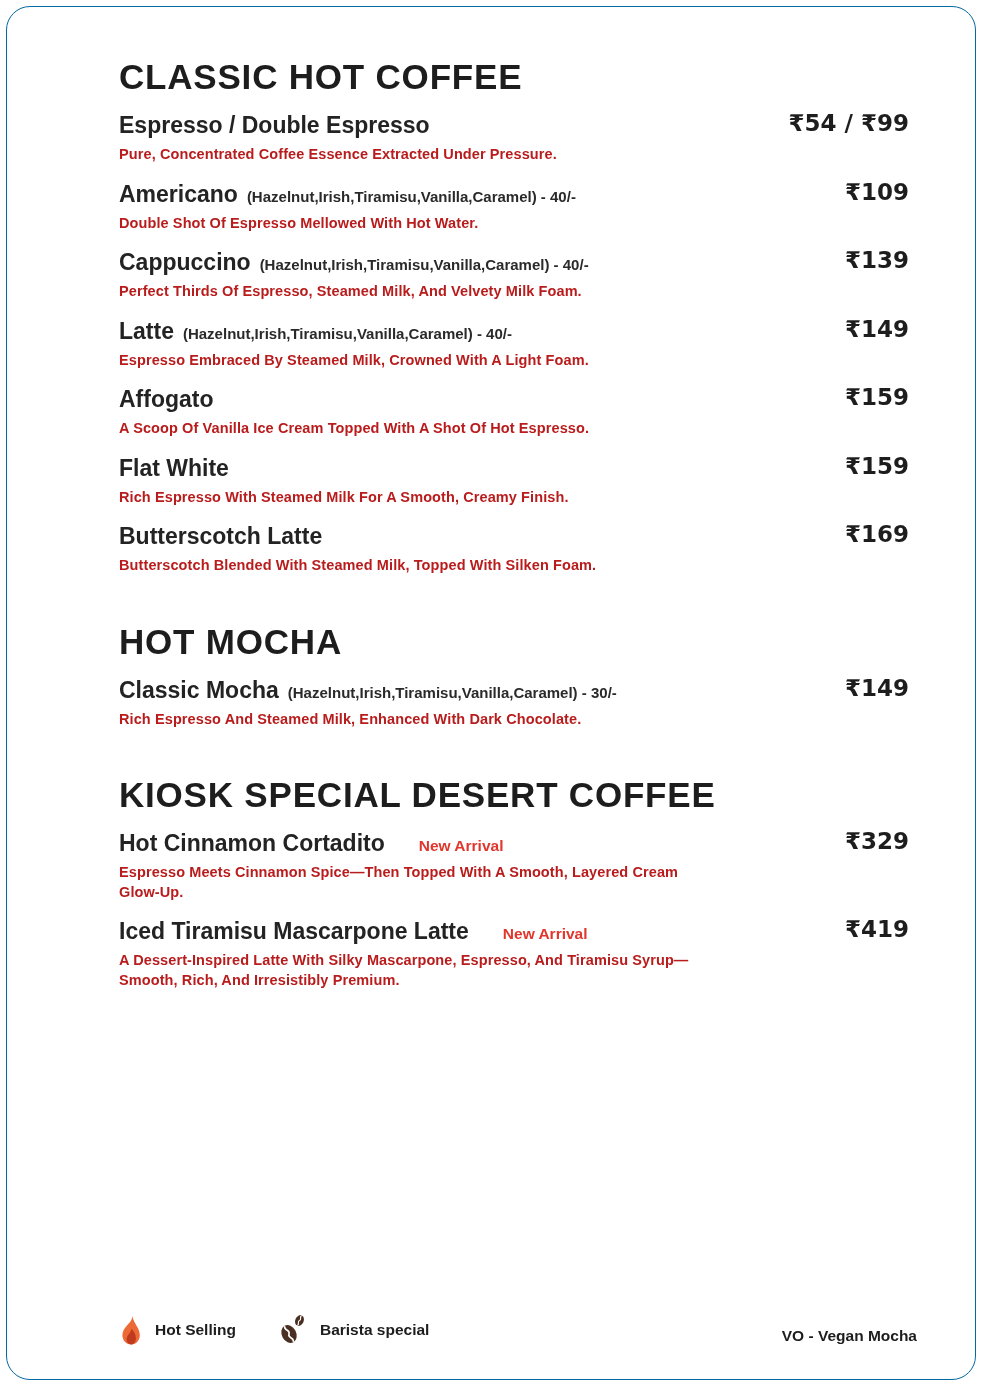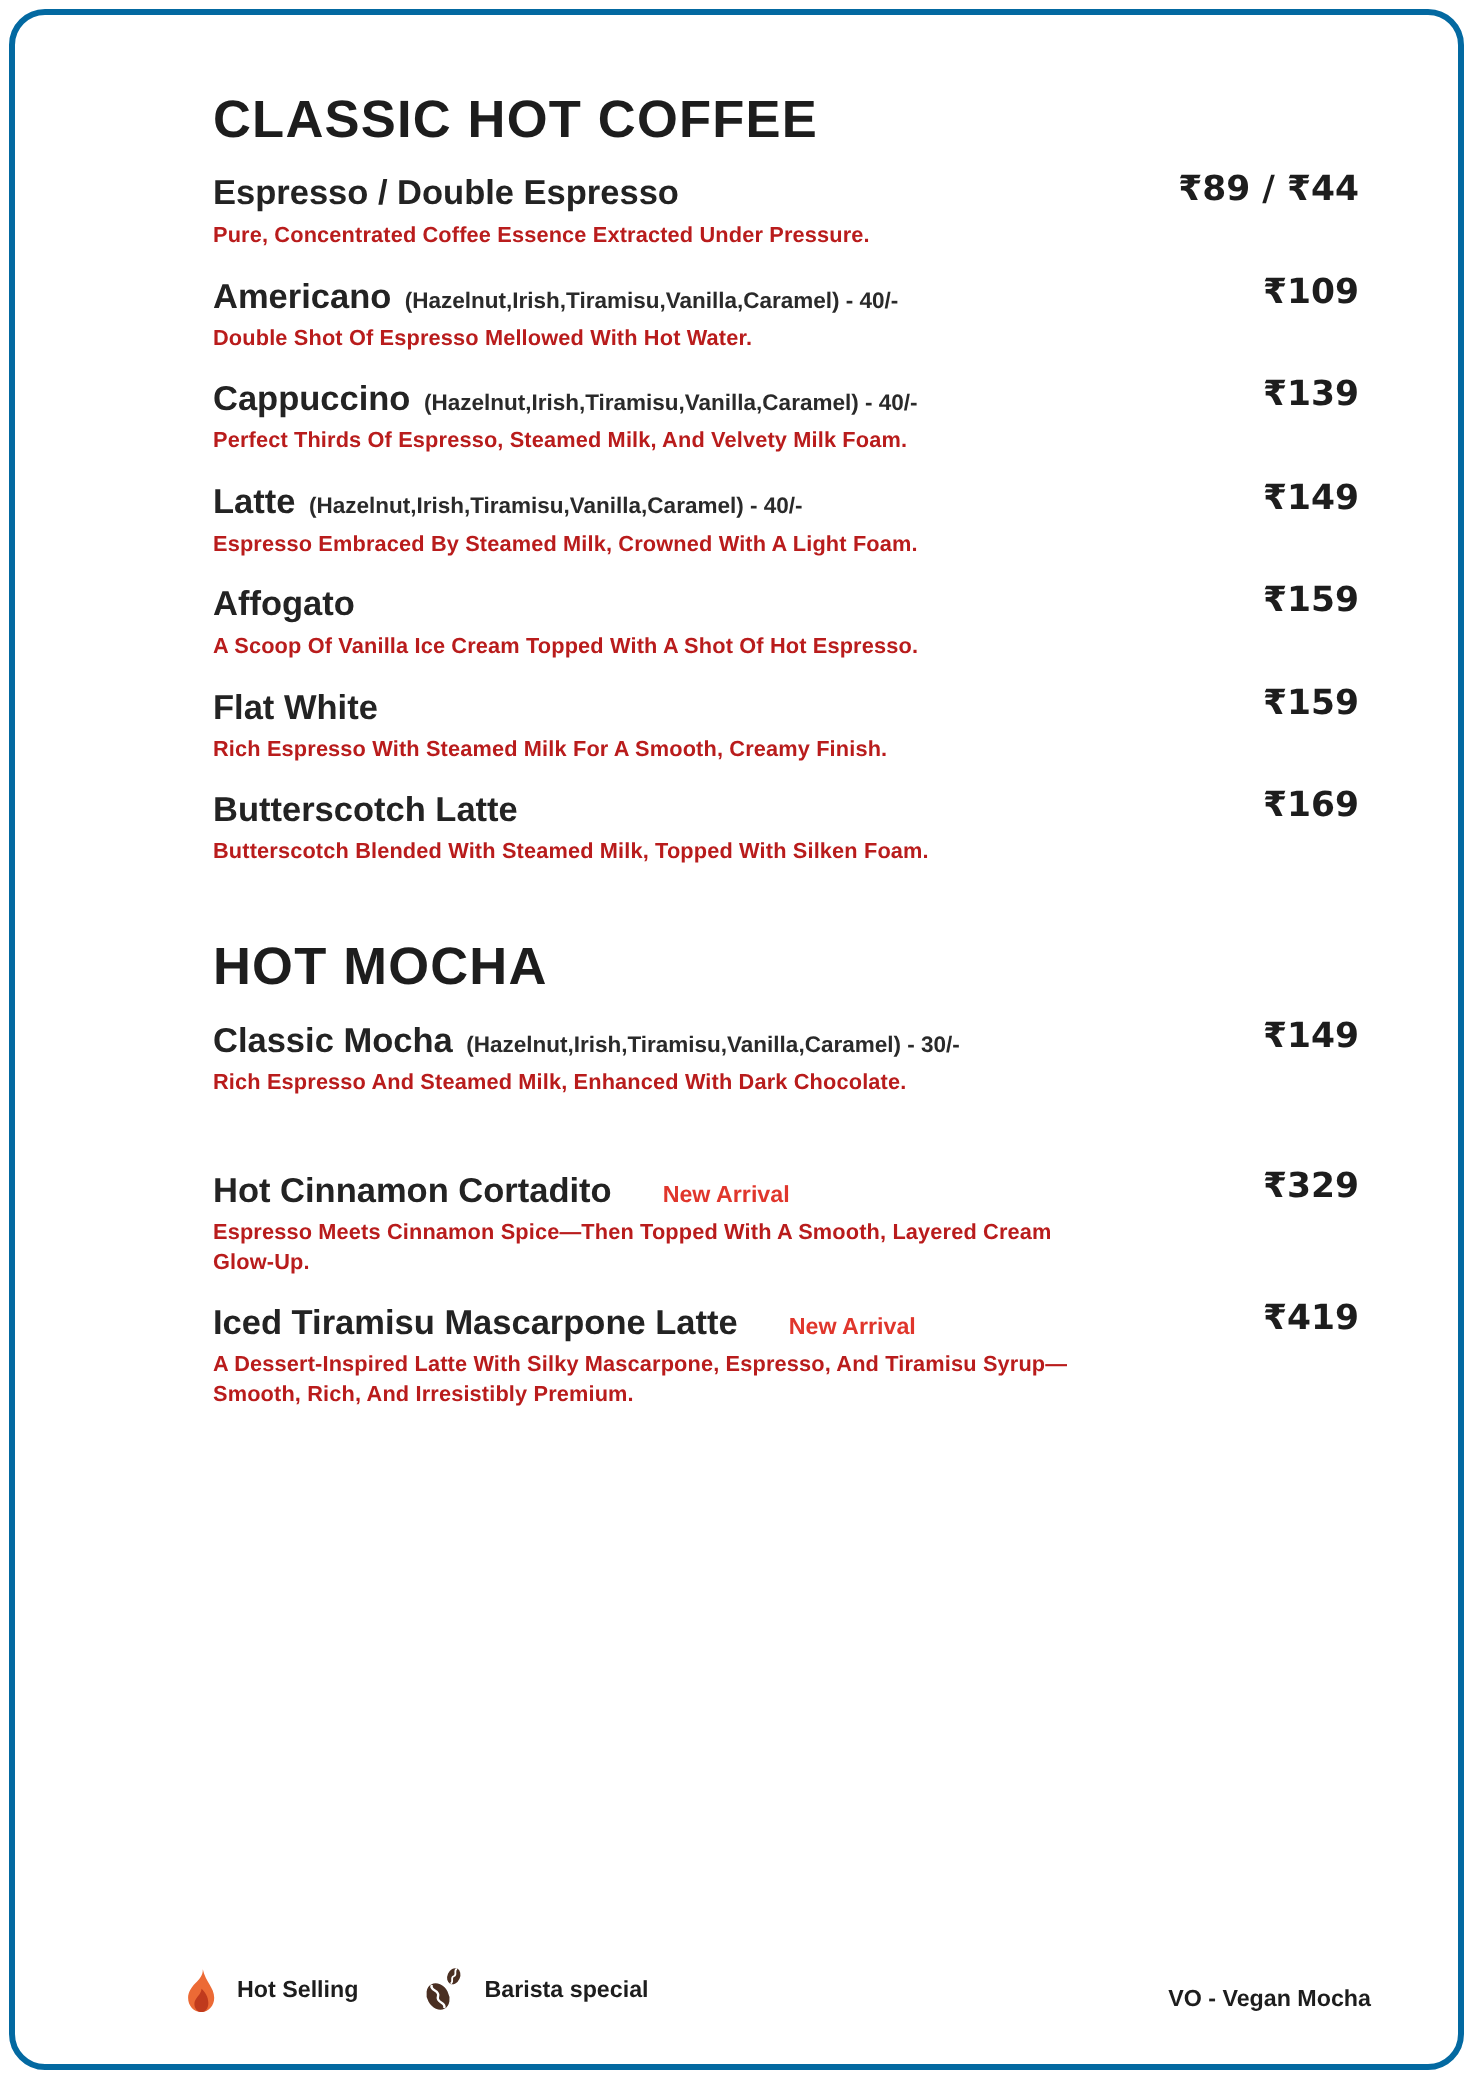--- a/index.html
+++ b/index.html
@@ -7,24 +7,23 @@
     width: 982px; height: 1386px;
     background: #ffffff;
     font-family: "Liberation Sans", "DejaVu Sans", sans-serif;
     color: #1f1f1f;
     overflow: hidden;
   }
   .card {
     position: absolute;
     inset: 6px;
     background: #ffffff;
-    border: 4px solid #0369a1;
+    border: 1px solid #0369a1;
     border-radius: 24px;
     overflow: hidden;
-    padding-left: 20px;
   }
   .content {
     padding: 50px 66px 0 112px;
   }
   .menu-section { margin-top: 0; }
   .menu-section + .menu-section { margin-top: 46px; }
   .section-title {
     font-size: 35px;
     font-weight: 800;
     letter-spacing: 0.8px;
@@ -107,21 +106,21 @@
   <div class="content" id="sections-root">
   <section class="menu-section">
     <h2 class="section-title">CLASSIC HOT COFFEE</h2>
     <div class="items">
   <div class="menu-item">
     <div class="item-row">
       <div class="item-left">
         <span class="item-name">Espresso / Double Espresso</span>
 
       </div>
-      <div class="item-price">₹89 / ₹44</div>
+      <div class="item-price">₹54 / ₹99</div>
     </div>
     <div class="item-desc">Pure, Concentrated Coffee Essence Extracted Under Pressure.</div>
   </div>
 
   <div class="menu-item">
     <div class="item-row">
       <div class="item-left">
         <span class="item-name">Americano</span>
         <span class="item-variant">(Hazelnut,Irish,Tiramisu,Vanilla,Caramel) - 40/-</span>
 
@@ -201,20 +200,21 @@
 
       </div>
       <div class="item-price">₹149</div>
     </div>
     <div class="item-desc">Rich Espresso And Steamed Milk, Enhanced With Dark Chocolate.</div>
   </div>
 </div>
   </section>
 
   <section class="menu-section">
+    <h2 class="section-title">KIOSK SPECIAL DESERT COFFEE</h2>
     <div class="items">
   <div class="menu-item">
     <div class="item-row">
       <div class="item-left">
         <span class="item-name">Hot Cinnamon Cortadito</span>
 
         <span class="item-badge">New Arrival</span>
       </div>
       <div class="item-price">₹329</div>
     </div>

